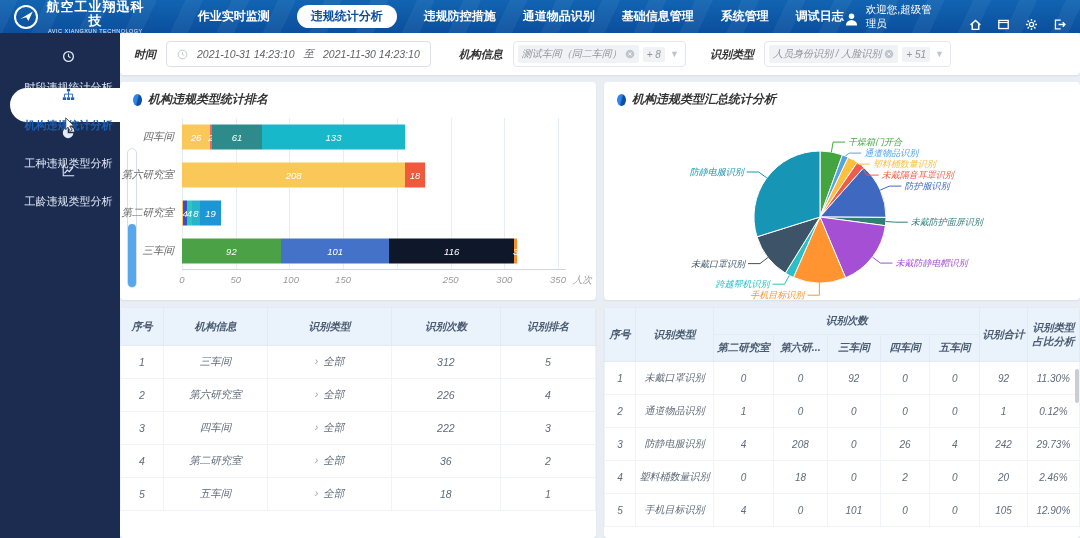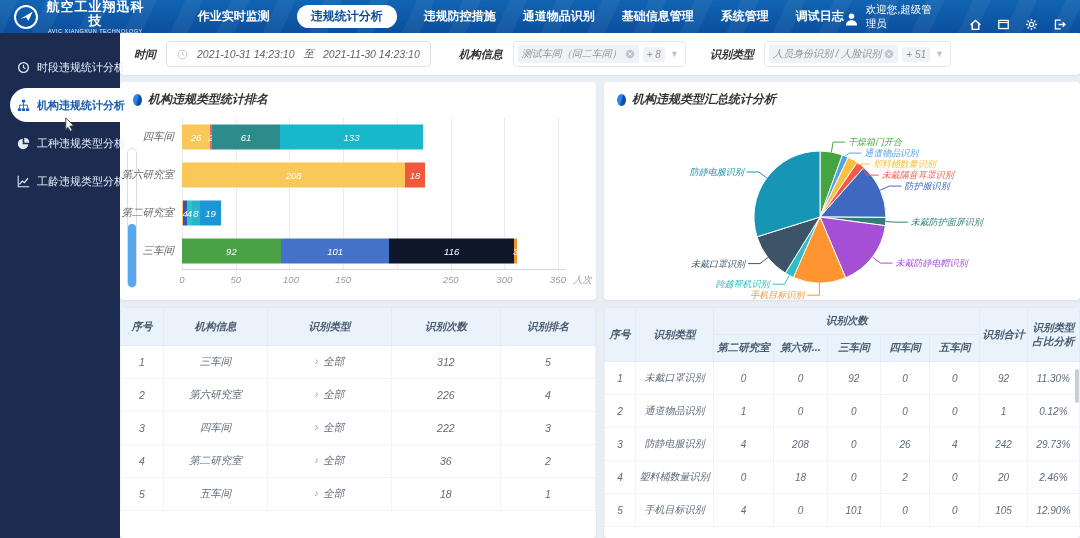--- a/index.html
+++ b/index.html
@@ -22,22 +22,22 @@
   .nav-tab.active { background:#fff; color:#0d4e9c; padding:3px 14px; border-radius:13px; }
   .user-area { position:relative; margin-left:auto; display:flex; align-items:flex-end; gap:7px; color:#fff; }
   .welcome { font-size:10.5px; }
   .win-icons { display:flex; gap:15px; margin-left:28px; align-items:center; }
   .win-icons span { display:flex; cursor:pointer; }
 
   
   .sidebar { position:absolute; top:33px; left:0; bottom:0; width:120px; background:#1c2c50;
     padding-top:13px; z-index:5; }
   .side-item { position:relative; height:34px; margin:4px 0 4px 10px; padding-left:7px;
-    display:flex; align-items:center; gap:7px; color:#e3ebf8; font-size:11px;
-    border-radius:17px 0 0 17px; cursor:pointer; white-space:nowrap; }
+    display:flex; align-items:center; gap:17px; color:#e3ebf8; font-size:11px;
+    border-radius:17px 0 0 17px; cursor:pointer; white-space:nowrap;flex-direction:column; }
   .side-item.active { background:#fff; color:#1d5cad; font-weight:bold; }
   .cursor-pointer { position:absolute; left:62px; top:84px; z-index:7; }
 
   
   .main { position:absolute; left:120px; top:33px; right:0; bottom:0; 
     display:flex; flex-direction:column; gap:7px; overflow:hidden;font-style:italic; }
   .row { display:flex; gap:8px; }
   .charts { height:218px; flex:none; }
   .tables { flex:1; min-height:0; }
   .card { flex:1; min-width:0; position:relative; background:#fff; border-radius:4px;
@@ -279,21 +279,21 @@
             <div class="unit">人次</div>
             <div class="bar-row">
               <div class="bar-cat">四车间</div>
               <div class="bar-stack">
                 <div class="seg" style="width: 27.9314px; background: rgb(250, 200, 88);">
                   <span>26</span>
                 </div>
                 <div class="seg" style="width: 2.14857px; background: rgb(238, 102, 102);">
                   <span>2</span>
                 </div>
-                <div class="seg" style="width: 68px; background: rgb(46, 139, 139);">
+                <div class="seg" style="width: 50px; background: rgb(46, 139, 139);">
                   <span>61</span>
                 </div>
                 <div class="seg" style="width: 142.88px; background: rgb(23, 184, 201);">
                   <span>133</span>
                 </div>
               </div>
             </div>
             <div class="bar-row">
               <div class="bar-cat">第六研究室</div>
               <div class="bar-stack">

